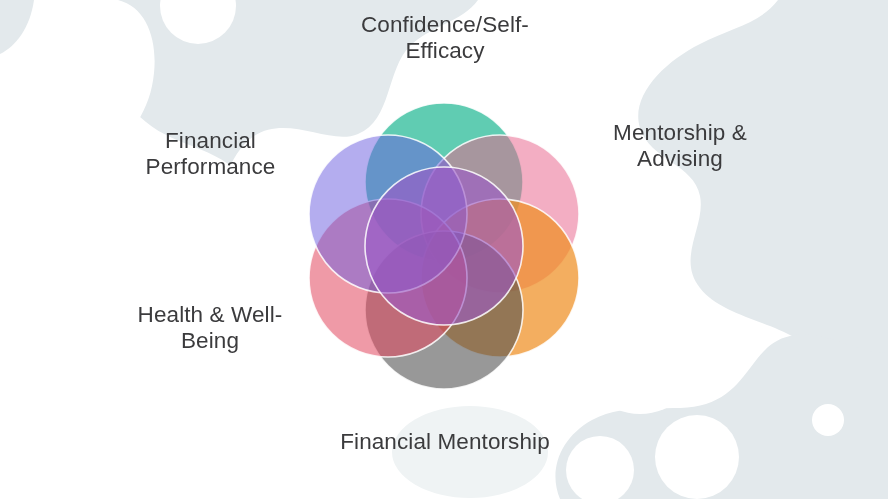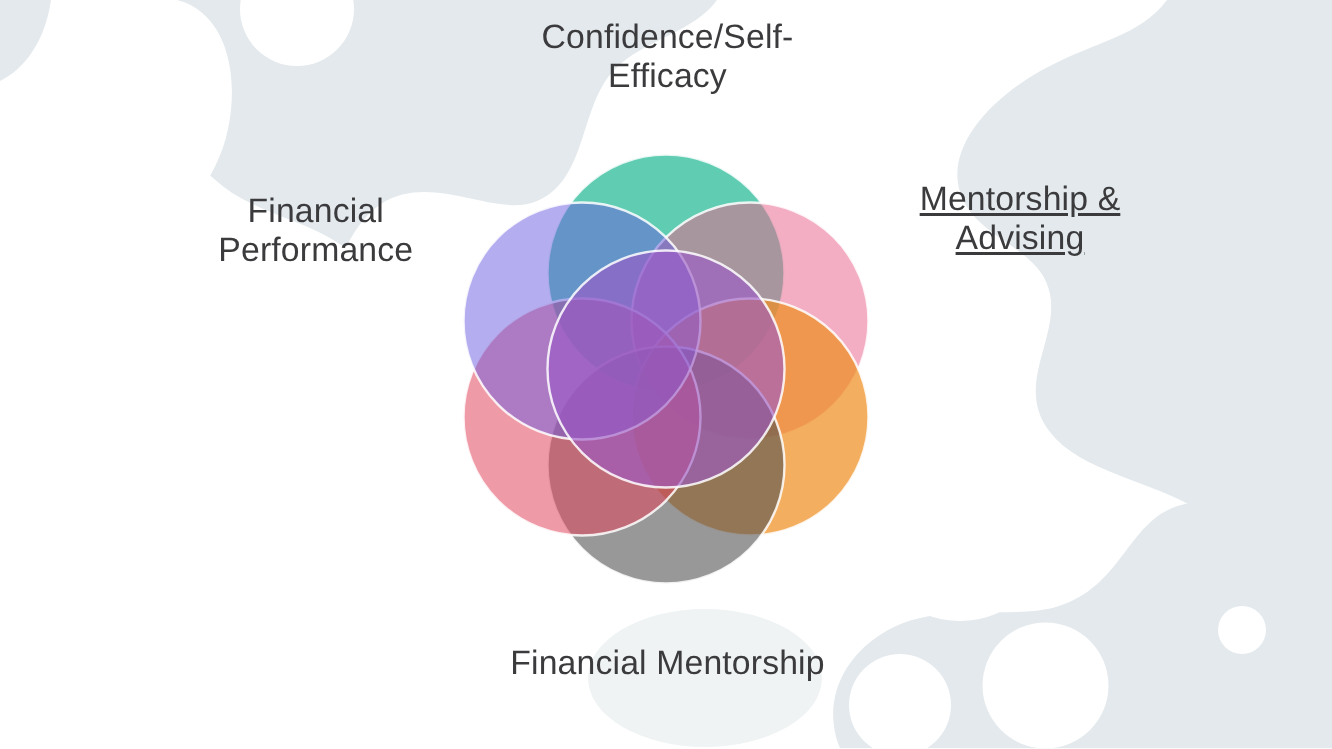--- a/index.html
+++ b/index.html
@@ -50,21 +50,20 @@
   }
   #label-academic {
     left: 108px;
     top: 128px;
     width: 205px;
   }
   #label-mentorship {
     left: 580px;
     top: 120px;
     width: 200px;
-    text-decoration: underline;
   }
   #label-involvement {
     left: 576px;
     top: 288px;
     width: 210px;
   }
   #label-health {
     left: 105px;
     top: 302px;
     width: 210px;
@@ -144,16 +143,18 @@
   <div class="label" id="label-confidence">Confidence/Self-
 Efficacy</div>
 
   <div class="label" id="label-academic">Financial
 Performance</div>
 
   <div class="label" id="label-mentorship">Mentorship &amp;
 Advising</div>
 
 
+  <div class="label" id="label-health">Health &amp; Well-
+Being</div>
 
   <div class="label" id="label-financial">Financial Mentorship</div>
 
 </div>
 
 </body></html>

